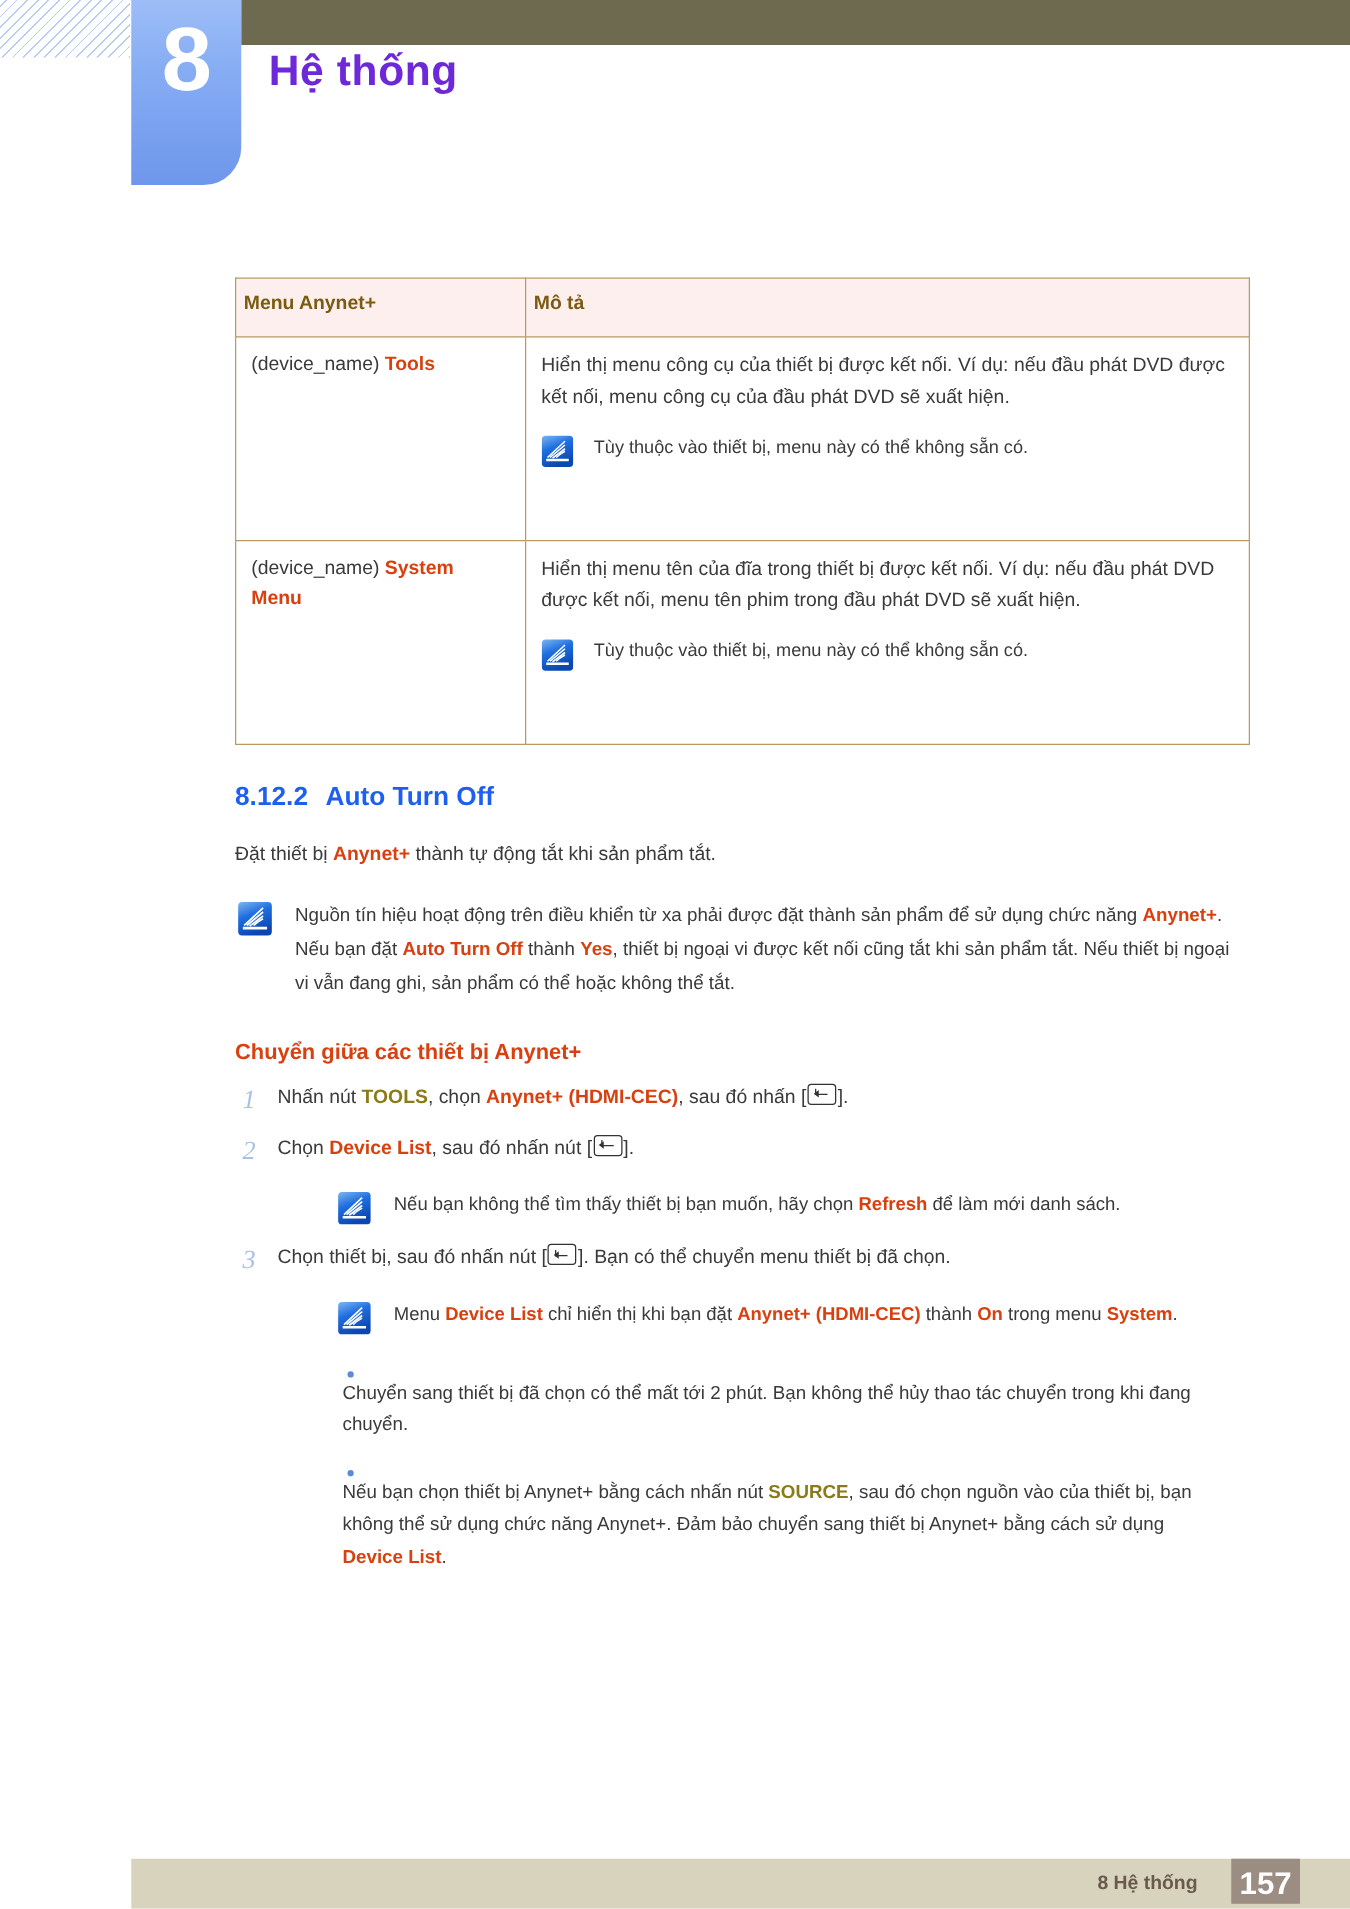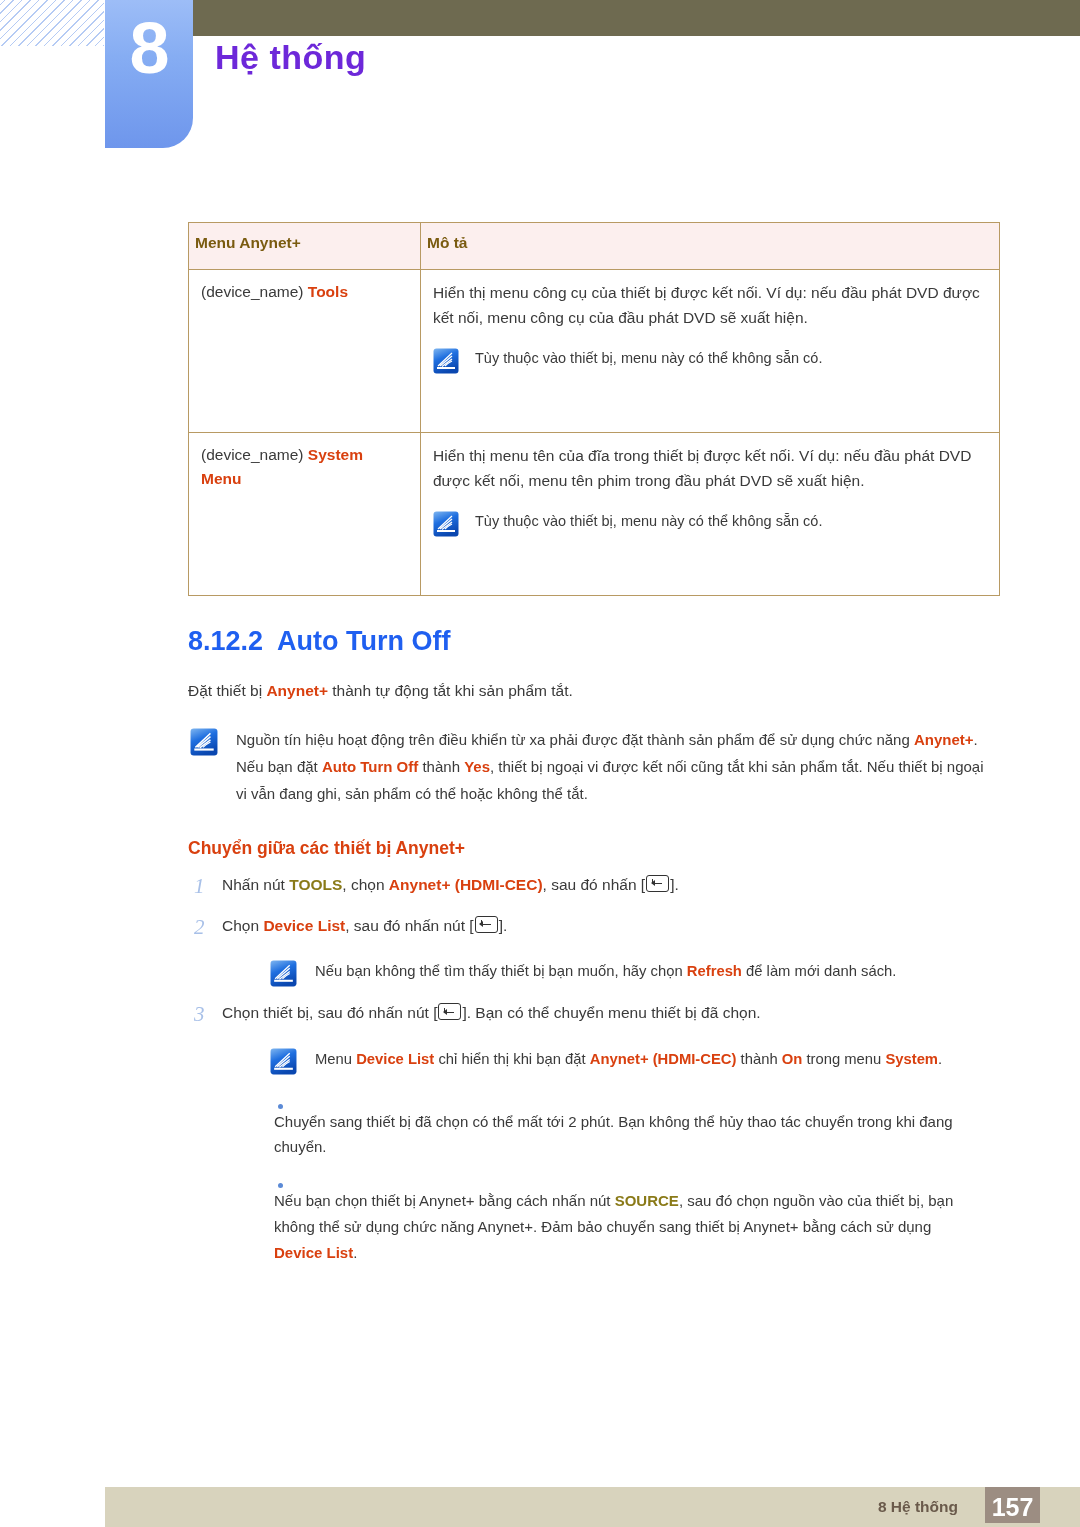--- a/index.html
+++ b/index.html
@@ -120,21 +120,21 @@
   }
   .note-txt {
     font-size: 14.5px;
     line-height: 1.68;
     color: #3a3a3a;
   }
 
   
   .h-sub {
     margin-top: 30px;
-    font-size: 27px;
+    font-size: 21px;
     font-weight: bold;
     color: #1f5ff0;
   }
   .h-sub .num { margin-right: 14px; }
   .h-orange {
     margin-top: 30px;
     font-size: 17.5px;
     font-weight: bold;
     color: #d9400f;
   }

